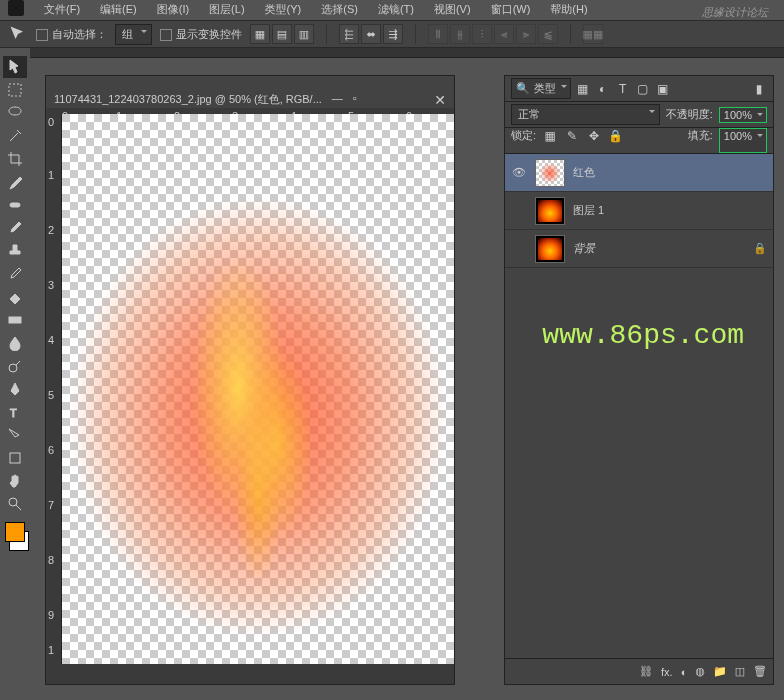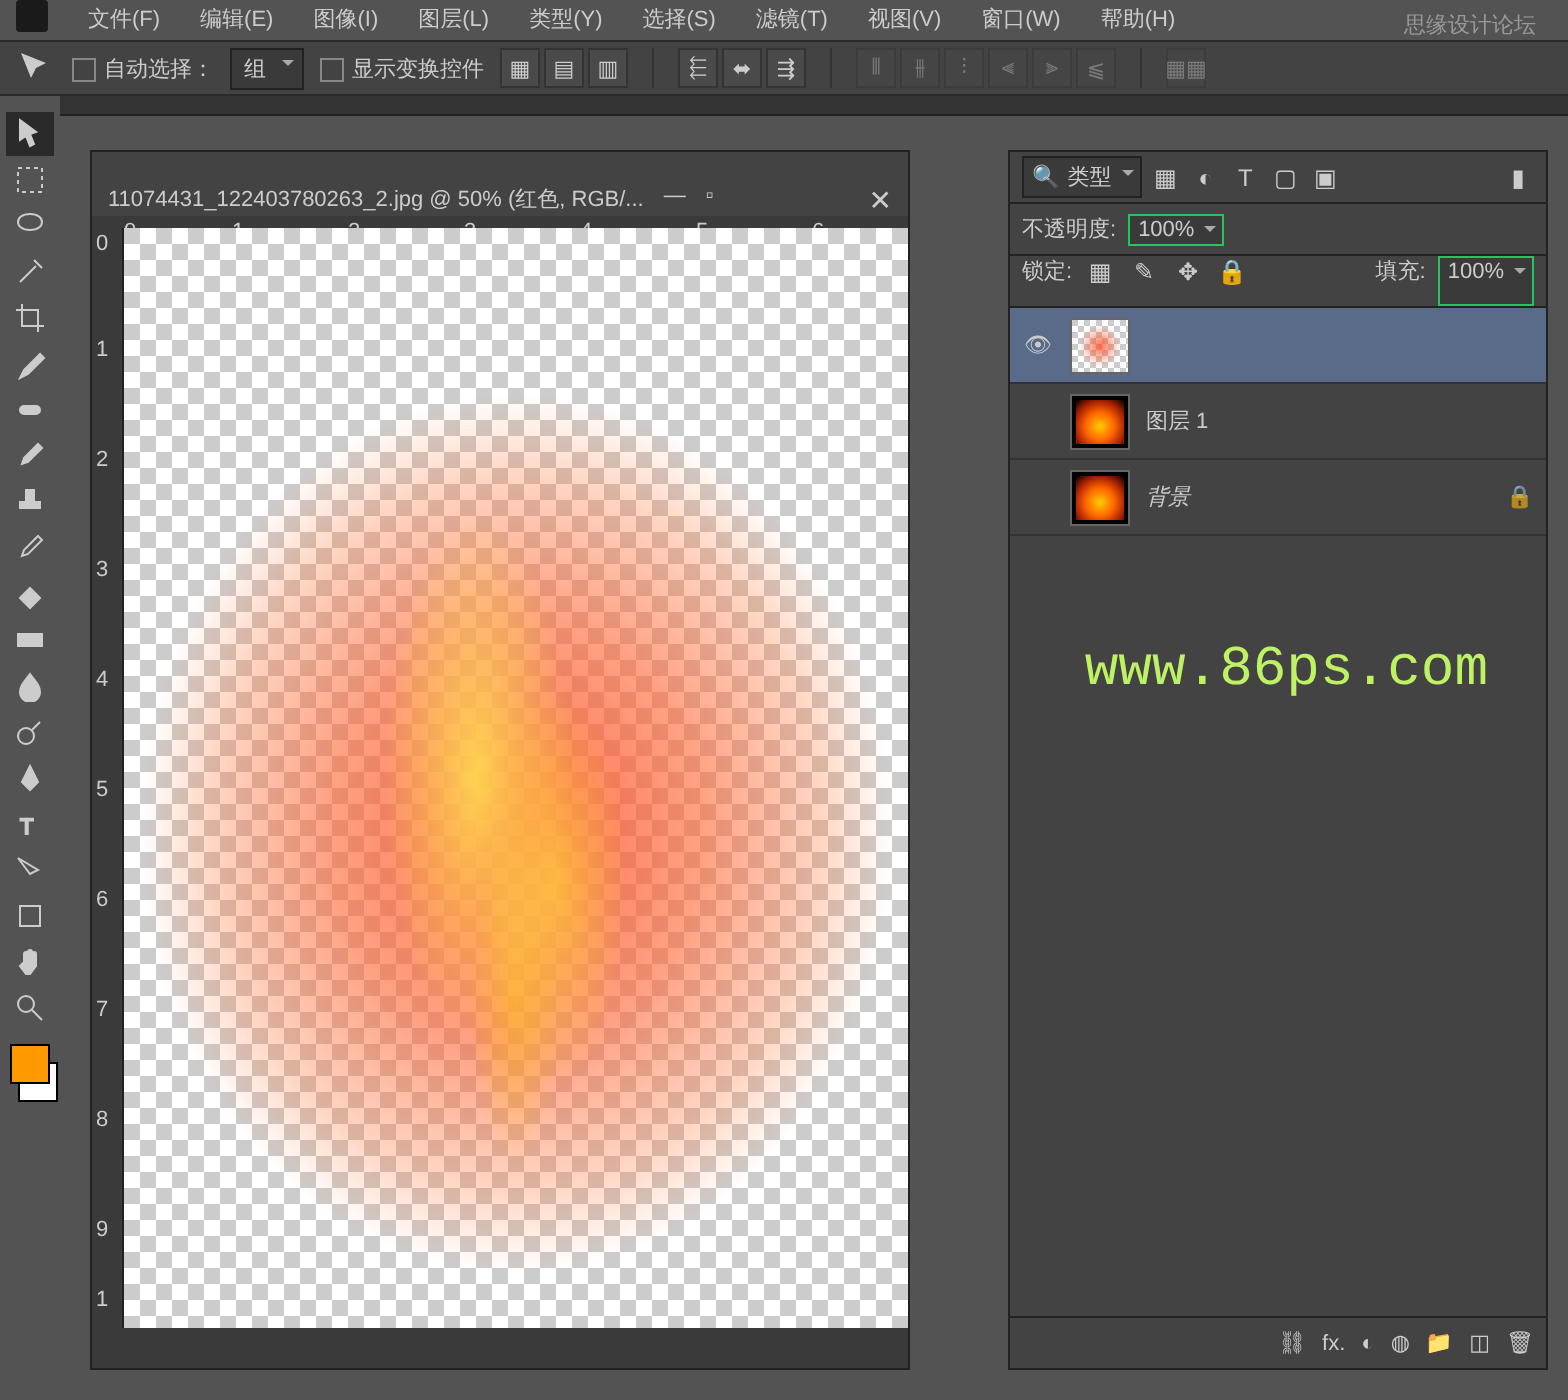--- a/index.html
+++ b/index.html
@@ -1,20 +1,20 @@
 <!DOCTYPE html>
 <html><head>
 <meta charset="utf-8">
 <style>
 *{margin:0;padding:0;box-sizing:border-box;font-family:"Microsoft YaHei",sans-serif;font-size:11px;color:#ccc;user-select:none}
 body{background:#535353;width:784px;height:700px;overflow:hidden;position:relative}
 .menubar{height:20px;background:#535353;display:flex;padding-left:8px;gap:8px}
 .menubar .logo{width:16px;height:16px;background:#1a1a1a;border-radius:2px;margin-right:6px}
 .menubar span{padding:2px 6px;cursor:default}
-.brand{position:absolute;right:10px;top:3px;color:#999}
+.brand{position:absolute;right:10px;top:3px;font-style:italic;color:#999}
 .optbar{height:28px;background:#434343;border-top:1px solid #2a2a2a;border-bottom:1px solid #2a2a2a;display:flex;align-items:center;padding-left:8px;gap:8px}
 .arrow-ico{width:20px;height:16px;display:flex;align-items:center;justify-content:center}
 .arrow-ico svg{fill:#ccc}
 .chk{width:12px;height:12px;border:1px solid #888;display:inline-block;vertical-align:middle;margin-right:4px}
 .dd{background:#3a3a3a;border:1px solid #222;padding:2px 18px 2px 6px;position:relative}
 .dd::after{content:"";position:absolute;right:4px;top:5px;border:3px solid transparent;border-top-color:#aaa}
 .ico-row{display:flex;gap:2px}
 .ico{width:20px;height:20px;border:1px solid #333;background:#4a4a4a;display:flex;align-items:center;justify-content:center}
 .ico.dis{opacity:.4}
 .sep{width:1px;height:20px;background:#333;margin:0 4px}
@@ -266,36 +266,38 @@
         <span>类型</span>
       </div>
     <div class="mini-ico">▦</div>
     <div class="mini-ico">◐</div>
     <div class="mini-ico">T</div>
     <div class="mini-ico">▢</div>
     <div class="mini-ico">▣</div>
     <div class="mini-ico" style="margin-left:auto">▮</div>
   </div>
   <div class="blend-row">
+    <span class="dd" style="flex:1">正常</span>
     <span>不透明度:</span>
     <span class="pct">100%</span>
   </div>
   <div class="lock-row">
     <span>锁定:</span>
     <div class="mini-ico">▦</div>
     <div class="mini-ico">✎</div>
     <div class="mini-ico">✥</div>
     <div class="mini-ico">🔒</div>
     <span style="margin-left:auto">填充:</span>
     <span class="pct">100%</span>
   </div>
   <div class="layers">
     <div class="layer sel">
       <div class="eye">👁</div>
       <div class="thumb checker"></div>
+      <span class="layer-name">红色</span>
     </div>
     <div class="layer">
       <div class="eye"></div>
       <div class="thumb fire"></div>
       <span class="layer-name">图层 1</span>
     </div>
     <div class="layer">
       <div class="eye"></div>
       <div class="thumb fire"></div>
       <span class="layer-name italic">背景</span>

